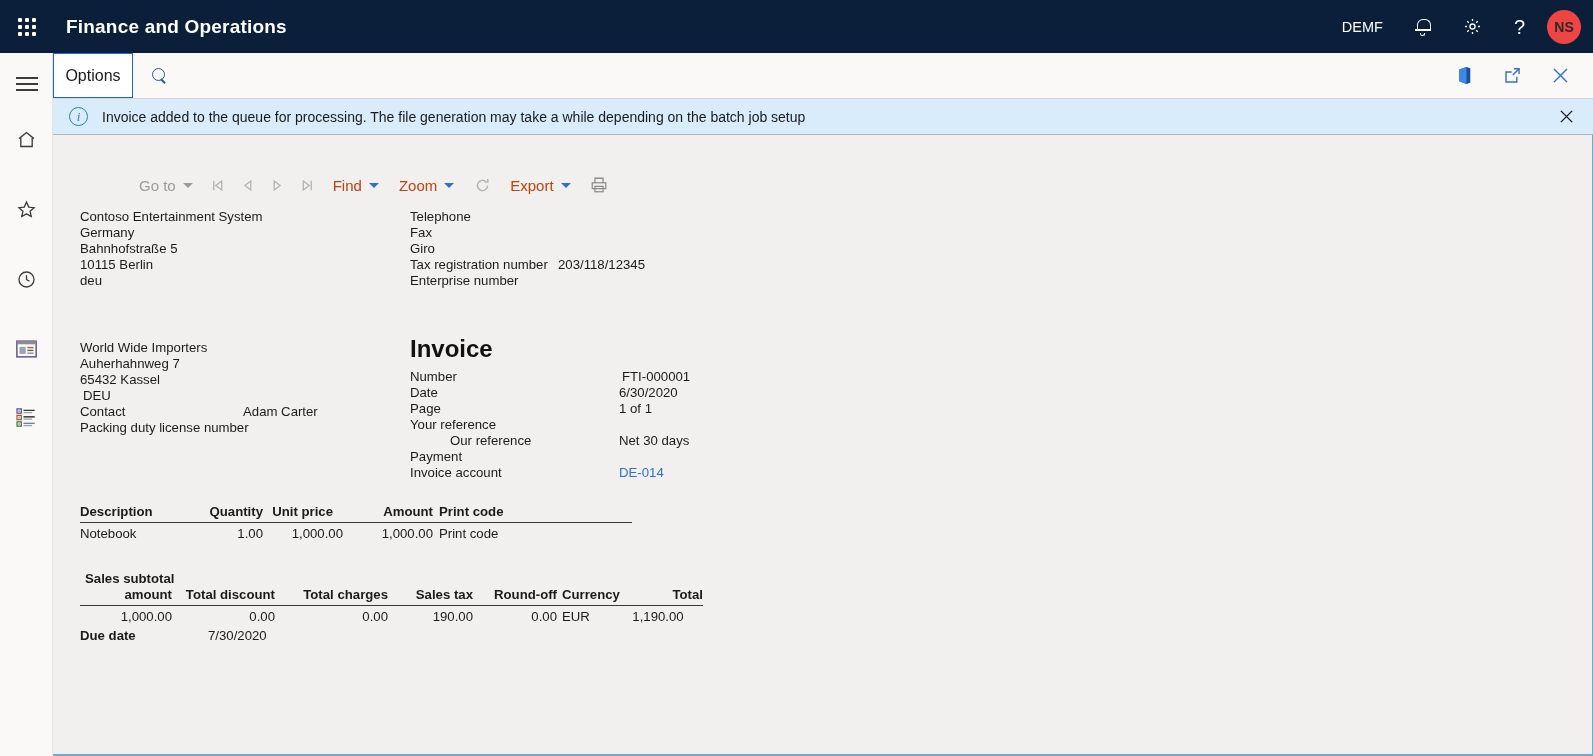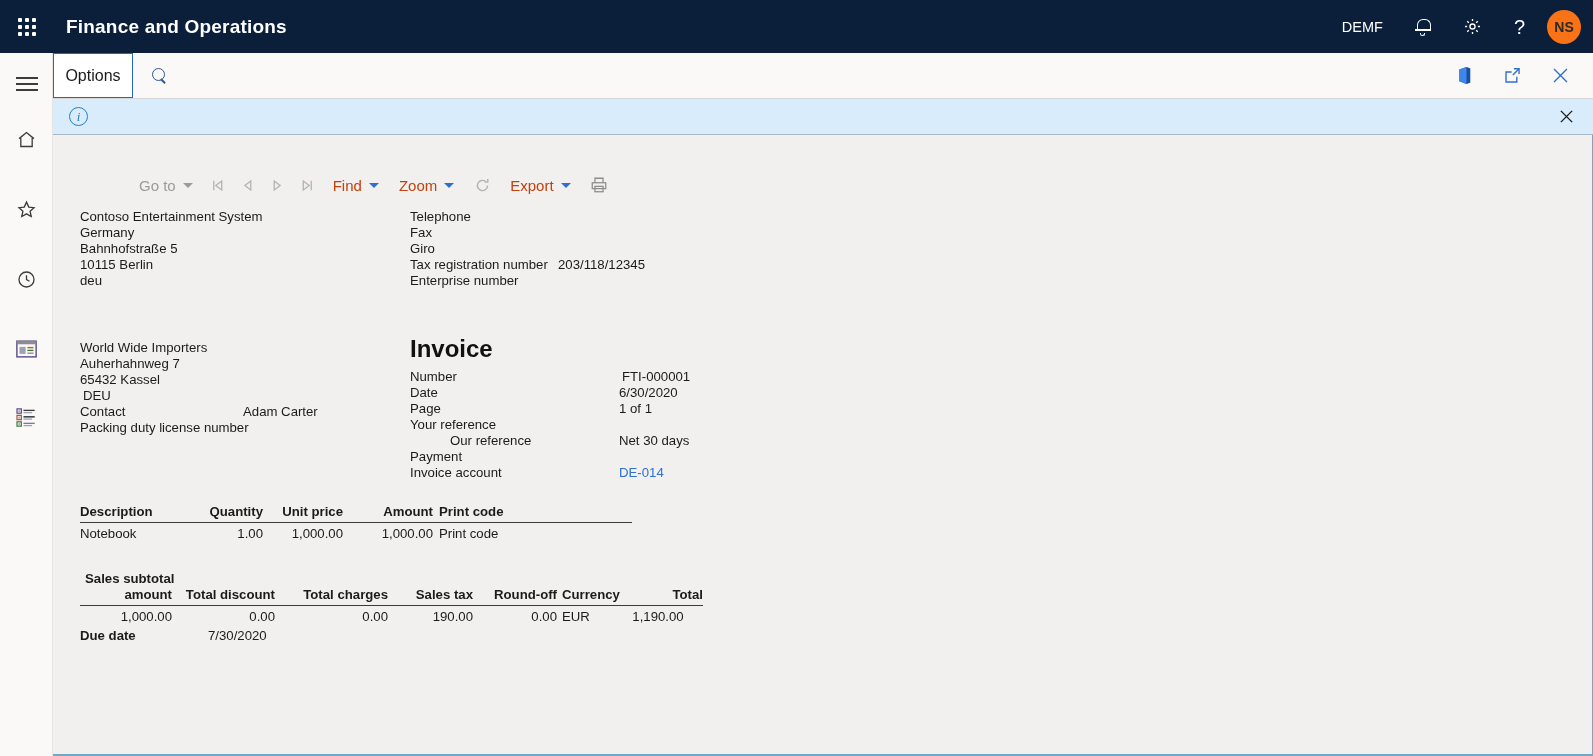--- a/index.html
+++ b/index.html
@@ -79,21 +79,21 @@
     position: absolute; left: 5.5px; top: 14.5px;
     width: 5px; height: 3px;
     border: 1.5px solid #ffffff; border-top: none;
     border-radius: 0 0 4px 4px;
   }
   .gear { width: 19px; height: 19px; position: relative; }
   .gear svg { display: block; }
   .qmark { font-size: 20px; color: #ffffff; line-height: 1; }
   .avatar {
     width: 34px; height: 34px; border-radius: 50%;
-    background: #f97316; color: #2a2a2a;
+    background: #ef4444; color: #2a2a2a;
     display: flex; align-items: center; justify-content: center;
     font-size: 14px; font-weight: 600;
     margin: 0 12px 0 6px; cursor: pointer;
   }
 
   
   .rail {
     position: absolute; left: 0; top: 53px;
     width: 53px; height: 703px;
     background: #faf9f8;
@@ -318,20 +318,21 @@
     <div class="cmd-ico">
       <svg width="19" height="19" viewBox="0 0 22 22" fill="none" stroke="#2e6fd0" stroke-width="1.6">
         <path d="M3.5 3.5l15 15M18.5 3.5l-15 15"></path>
       </svg>
     </div>
   </div>
 </div>
 
 <div class="msgbar">
   <span class="info-ico">i</span>
+  <span class="msg-text">Invoice added to the queue for processing. The file generation may take a while depending on the batch job setup</span>
   <span class="msg-close">
     <svg width="15" height="15" viewBox="0 0 16 16" fill="none" stroke="#1b1b1b" stroke-width="1.5">
       <path d="M2 2l12 12M14 2L2 14"></path>
     </svg>
   </span>
 </div>
 
 <div class="viewer">
 
   <div class="rpt-toolbar">
@@ -428,21 +429,21 @@
     <div class="row" style="left:566px; top:192px;">1 of 1</div>
     <div class="row" style="left:357px; top:208px;">Your reference</div>
     <div class="row" style="left:357px; top:224px;margin-left:40px;">Our reference</div>
     <div class="row" style="left:357px; top:240px;">Payment</div>
     <div class="row" style="left:566px; top:224px;">Net 30 days</div>
     <div class="row" style="left:357px; top:256px;">Invoice account</div>
     <div class="row blue-link" style="left:566px; top:256px;">DE-014</div>
 
     <div class="row bold" style="left:27px;  top:295px;">Description</div>
     <div class="num bold" style="left:130px; top:295px; width:80px;">Quantity</div>
-    <div class="num bold" style="left:205px; top:295px; width:85px;">Unit price</div>
+    <div class="num bold" style="left:195px; top:295px; width:85px;">Unit price</div>
     <div class="num bold" style="left:290px; top:295px; width:90px;">Amount</div>
     <div class="row bold" style="left:386px; top:295px;">Print code</div>
     <div class="hdr-rule" style="left:27px; top:313px; width:552px;"></div>
 
     <div class="row" style="left:27px;  top:317px;">Notebook</div>
     <div class="num" style="left:130px; top:317px; width:80px;">1.00</div>
     <div class="num" style="left:205px; top:317px; width:85px;">1,000.00</div>
     <div class="num" style="left:290px; top:317px; width:90px;">1,000.00</div>
     <div class="row" style="left:386px; top:317px;">Print code</div>
 

